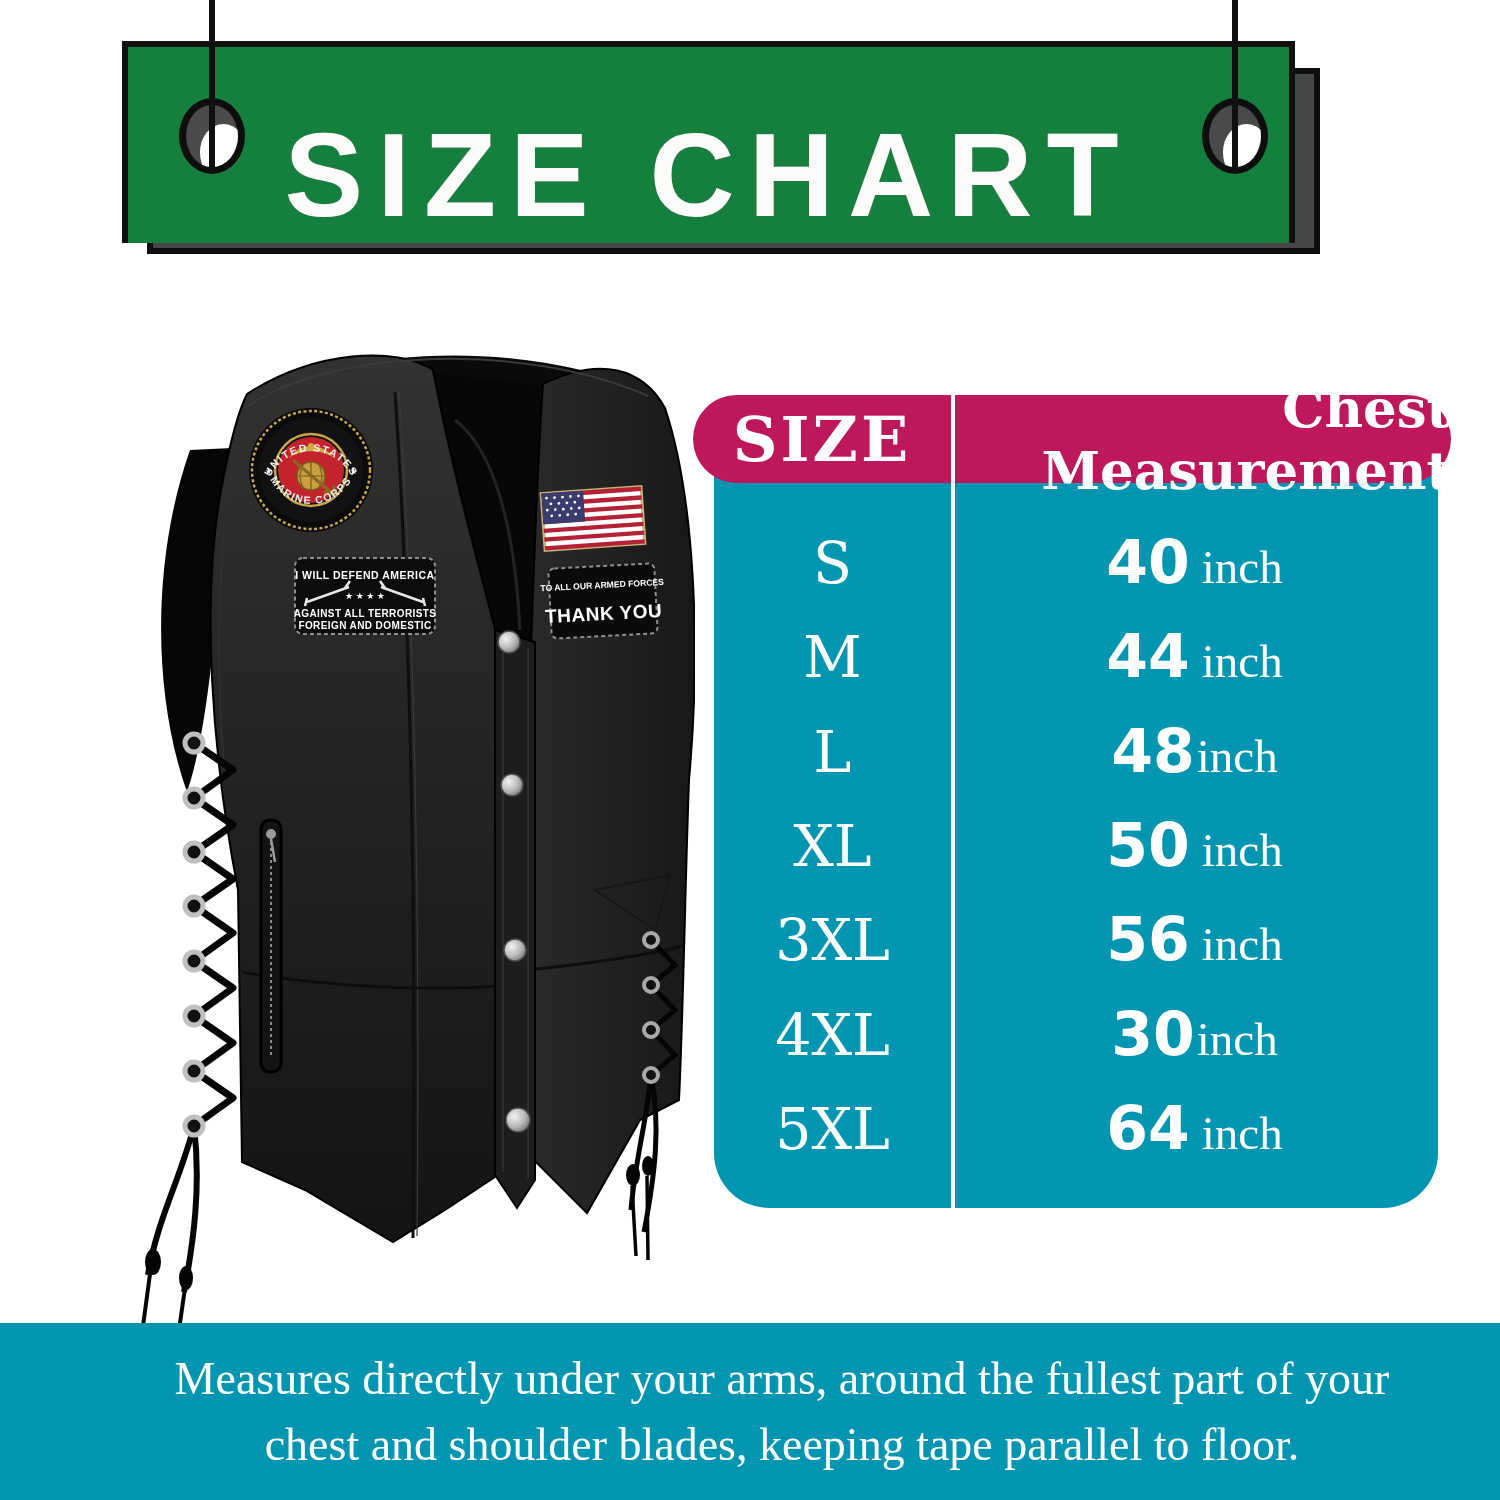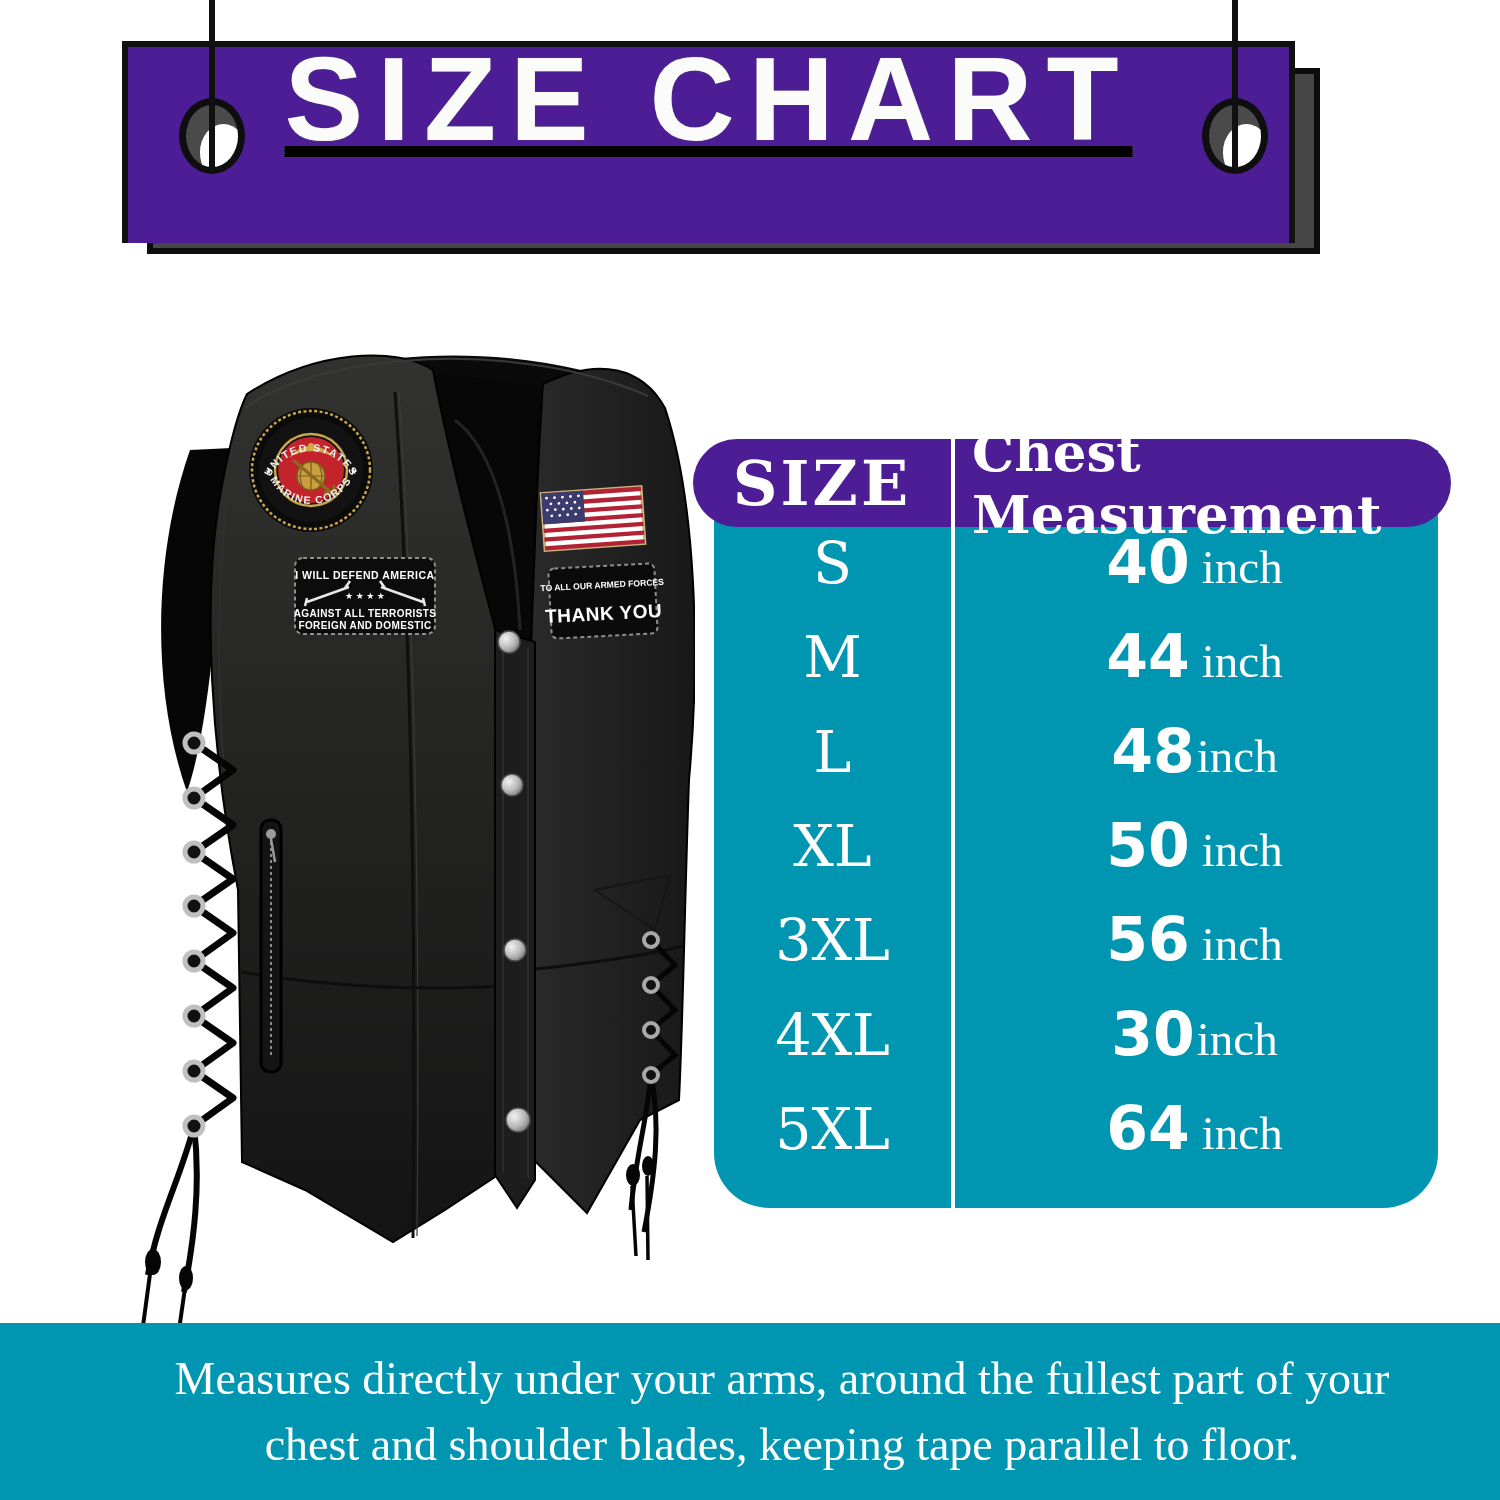--- a/index.html
+++ b/index.html
@@ -4,39 +4,39 @@
 <style>
   html,body{margin:0;padding:0;background:#fff;}
   .canvas{position:relative;width:1500px;height:1500px;background:#ffffff;overflow:hidden;
           font-family:"Liberation Sans",sans-serif;}
 
   
   .wire{position:absolute;top:0;width:6px;height:172px;background:#101010;z-index:6;}
   .wire.left{left:209px;} .wire.right{left:1232px;}
   .banner-shadow{position:absolute;left:147px;top:68px;width:1161px;height:174px;
                  background:#474747;border:6px solid #0d0d0d;z-index:1;}
-  .banner{position:absolute;left:122px;top:41px;width:1161px;height:196px;background:#4c1d95;
-          border:6px solid #111;border-bottom:none;z-index:2;display:flex;align-items:flex-start;justify-content:center;text-decoration:underline;}
+  .banner{position:absolute;left:122px;top:41px;width:1161px;height:196px;background:#15803d;
+          border:6px solid #111;border-bottom:none;z-index:2;display:flex;align-items:flex-end;justify-content:center;}
   .banner h1{margin:0;margin-top:-16px;color:#fbfbfa;font-size:118px;font-weight:900;
              letter-spacing:14px;font-family:"Liberation Sans",sans-serif;
              text-shadow:0 0 1px #5f6b66;}
   .grommet{position:absolute;width:52px;height:62px;border:7px solid #0e0e0e;border-radius:50%;
            background:#4a4a4a;overflow:hidden;z-index:5;}
   .grommet::after{content:"";position:absolute;right:-18%;bottom:-22%;width:92%;height:92%;
                   background:#fff;border-radius:50%;}
   .grommet.left{left:179px;top:98px;} .grommet.right{left:1202px;top:98px;}
 
   
   .tbl-body{position:absolute;left:714px;top:450px;width:724px;height:758px;background:#0096b2;
             border-radius:0 0 55px 55px;z-index:2;}
-  .tbl-head{position:absolute;left:693px;top:395px;width:758px;height:88px;background:#4c1d95;
-            border-radius:44px;z-index:4;display:flex;align-items:center;color:#fff;margin-top:44px;}
+  .tbl-head{position:absolute;left:693px;top:395px;width:758px;height:88px;background:#be185d;
+            border-radius:44px;z-index:4;display:flex;align-items:center;color:#fff;}
   .tbl-head .hc1{width:258px;text-align:center;font-family:"DejaVu Serif",serif;font-weight:bold;
                  font-size:62px;letter-spacing:3px;}
-  .tbl-head .hc2{flex:1;text-align:left;font-family:"DejaVu Serif",serif;font-weight:bold;font-size:53px;padding-left:21px;}
+  .tbl-head .hc2{flex:1;text-align:right;font-family:"DejaVu Serif",serif;font-weight:bold;font-size:53px;padding-left:21px;}
   .tbl-divider{position:absolute;left:951px;top:395px;width:4px;height:813px;background:#ffffff;z-index:5;}
   .rows{position:absolute;left:714px;top:515px;width:724px;height:660px;display:flex;
         flex-direction:column;justify-content:space-around;z-index:4;}
   .row{display:flex;align-items:baseline;color:#fff;}
   .cell-size{width:237px;text-align:center;font-family:"DejaVu Serif",serif;font-size:57px;}
   .cell-val{width:487px;text-align:center;}
   .cell-val .num{font-family:"DejaVu Sans",sans-serif;font-weight:bold;font-size:60px;}
   .cell-val .unit{font-family:Liberation Serif, serif;font-size:47px;margin-left:12px;}
 
   

